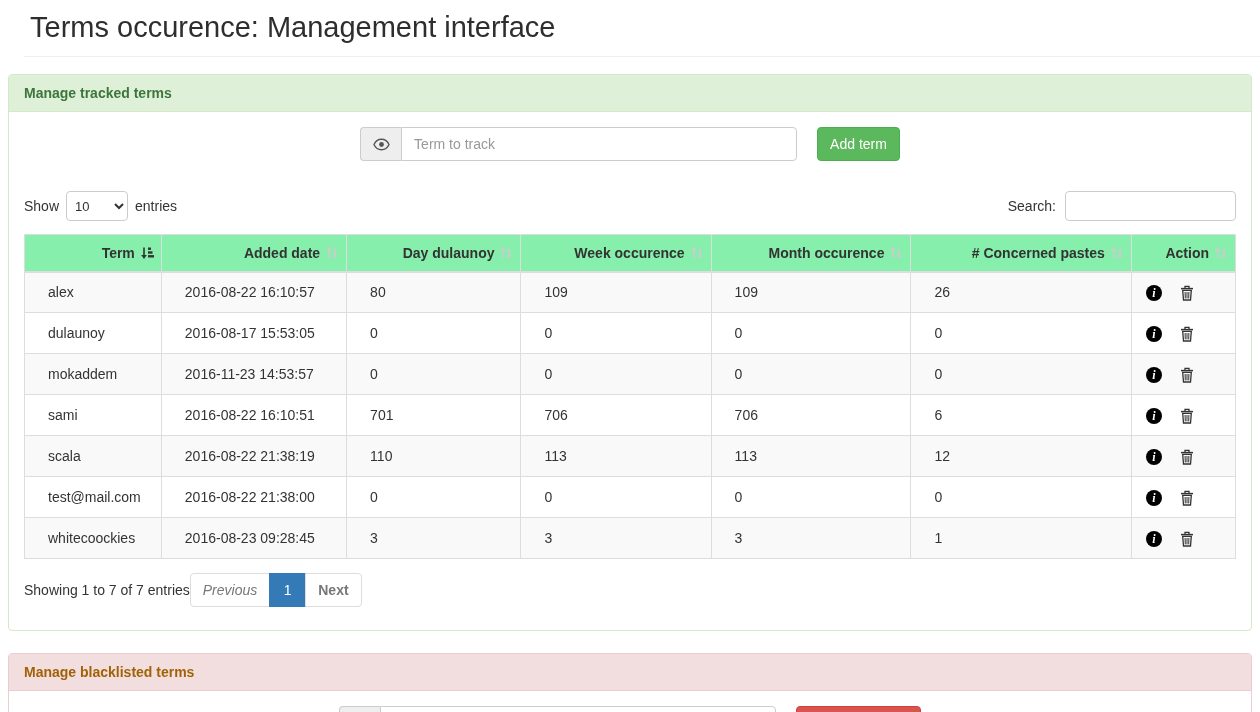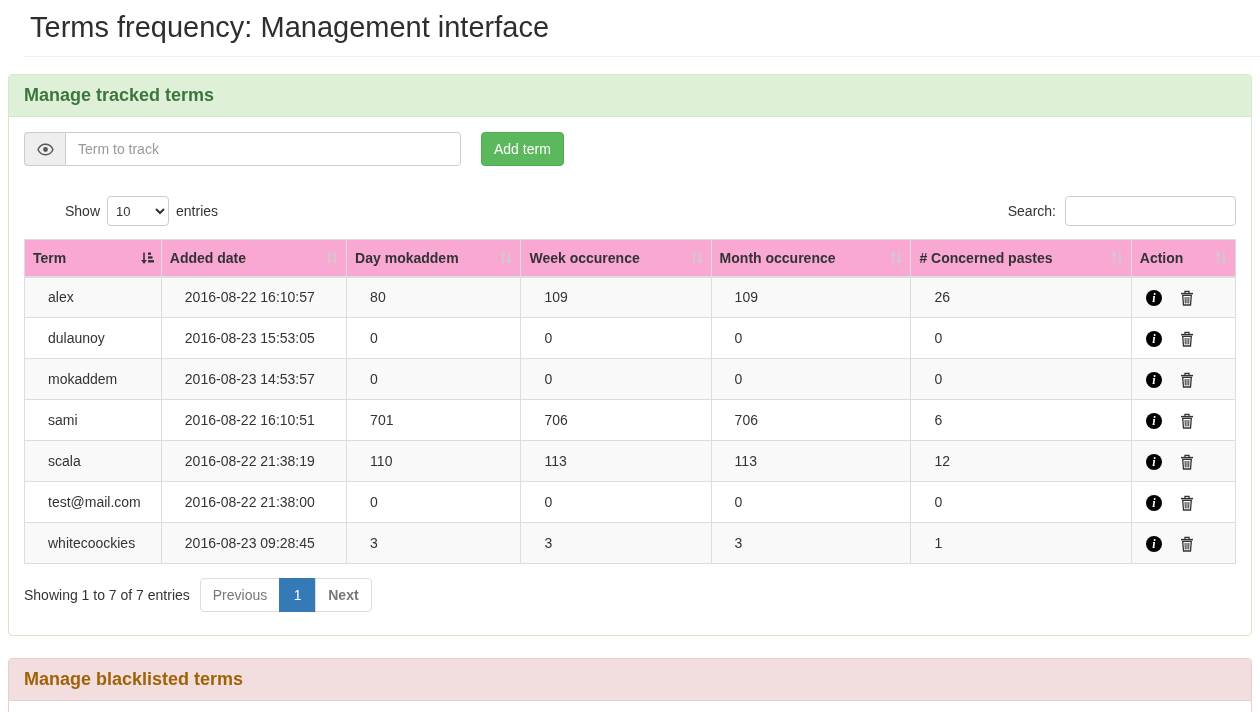--- a/index.html
+++ b/index.html
@@ -9,64 +9,64 @@
     font-family:"Liberation Sans","DejaVu Sans",sans-serif;
     font-size:14px; color:#333;
   }
   .page-title {
     font-size:29px; font-weight:400; color:#2e2e2e;
     margin:11px 0 13px 30px; line-height:32px;
   }
   .title-divider { border:0; border-top:1px solid #eceeef; margin:0 0 17px 24px; }
 
   .panel { margin:0 8px 22px 8px; border:1px solid; border-radius:4px; background:#fff; }
-  .panel-heading { padding:10px 15px; font-weight:bold; font-size:18px; border-bottom:1px solid; border-radius:3px 3px 0 0; }
+  .panel-heading { padding:10px 15px; font-weight:bold; font-size:14px; border-bottom:1px solid; border-radius:3px 3px 0 0; }
   .panel-success { border-color:#d6e9c6; }
   .panel-success > .panel-heading { background:#dff0d8; color:#3c763d; border-color:#d6e9c6; }
   .panel-danger { border-color:#ebccd1; }
   .panel-danger > .panel-heading { background:#f2dede; color:#a16207; border-color:#ebccd1; }
   .panel-body { padding:15px; }
 
-  .add-row { display:flex; align-items:flex-start; }
+  .add-row { display:flex; align-items:flex-start;justify-content:center; }
   .input-group { display:flex; width:437px; }
   .input-addon {
     width:41px; height:34px; background:#eee; border:1px solid #ccc; border-right:0;
     border-radius:4px 0 0 4px; display:flex; align-items:center; justify-content:center; color:#555;
   }
   .text-input {
     flex:1; height:34px; border:1px solid #ccc; border-radius:0 4px 4px 0;
     padding:6px 12px; font-size:14px; color:#555; outline:none;
     font-family:"Liberation Sans","DejaVu Sans",sans-serif;
   }
   .text-input::placeholder { color:#999; opacity:1; }
   .btn {
     height:34px; padding:6px 12px; font-size:14px; border-radius:4px; cursor:pointer;
     margin-left:20px; color:#fff; line-height:20px;
     font-family:"Liberation Sans","DejaVu Sans",sans-serif;
   }
   .btn-success { background:#5cb85c; border:1px solid #4cae4c; }
   .btn-danger  { background:#d9534f; border:1px solid #d43f3a; min-width:125px; }
 
-  .controls-row { display:flex; justify-content:space-between; align-items:center; margin-top:30px;margin-left:41px; }
+  .controls-row { display:flex; justify-content:space-between; align-items:center; margin-top:30px; }
   .length-control { display:flex; align-items:center; color:#333; }
   .length-select {
     height:30px; width:62px; margin:0 7px; border:1px solid #ccc; border-radius:4px;
     font-size:13px; color:#333; padding:2px 4px; background:#fff;
     font-family:"Liberation Sans","DejaVu Sans",sans-serif;
   }
   .search-control { display:flex; align-items:center; }
   .search-input {
     width:171px; height:30px; margin-left:9px; border:1px solid #ccc; border-radius:4px;
     padding:4px 8px; font-size:14px; color:#555; outline:none;
   }
 
   table.data-table { width:100%; border-collapse:collapse; margin-top:13px; table-layout:fixed; }
   .data-table th {
-    border:1px solid #ddd; border-bottom:2px solid #ddd; background:#f9a8d4;
-    text-align:left; font-size:14px; font-weight:bold; color:#333;
+    border:1px solid #ddd; border-bottom:2px solid #ddd; background:#86efac;
+    text-align:right; font-size:14px; font-weight:bold; color:#333;
     padding:8px 26px 8px 8px; position:relative; height:37px; cursor:pointer;
   }
   .data-table th .sort-glyph { position:absolute; right:7px; top:50%; margin-top:-7px; }
   .data-table td { border:1px solid #ddd; padding:10px 23px; font-size:14px; color:#333; height:41px; }
   .data-table tbody tr:nth-child(odd) { background:#f9f9f9; }
   .data-table tbody tr:nth-child(even) { background:#fff; }
 
   .action-cell { white-space:nowrap; padding-left:14px !important; }
   .icon-btn { display:inline-block; vertical-align:middle; cursor:pointer; background:none; border:0; padding:0; }
   .info-circle {
@@ -76,33 +76,33 @@
   .info-circle::after { content:"i"; }
   .trash-gap { margin-left:18px; }
 
   .footer-row { display:flex; align-items:center; margin-top:14px; padding-bottom:8px; }
   .summary-text { font-size:14px; color:#333; }
   .pagination { display:flex; list-style:none; margin:0; padding:0; }
   .page-item {
     padding:6px 12px; border:1px solid #ddd; background:#fff; color:#777;
     font-size:14px; line-height:20px; margin-left:-1px; cursor:pointer; user-select:none;
   }
-  .page-item.first { border-radius:4px 0 0 4px; margin-left:10px; }
+  .page-item.first { border-radius:4px 0 0 4px; margin-left:0;font-style:italic; }
   .page-item.last  { border-radius:0 4px 4px 0;font-weight:bold; }
   .page-item.active { background:#337ab7; border-color:#337ab7; color:#fff; min-width:37px; text-align:center; }
 
   svg { display:block; }
   .sort-dark { color:#333; }
 </style>
 </head>
 <body>
 
 <div>
 
-  <h1 class="page-title">Terms frequency: Management interface</h1>
+  <h1 class="page-title">Terms occurence: Management interface</h1>
   <hr class="title-divider">
 
   <section class="panel panel-success">
     <div class="panel-heading">Manage tracked terms</div>
     <div class="panel-body">
 
       <div class="add-row">
         <div class="input-group">
           <span class="input-addon">
             <span>
@@ -160,21 +160,21 @@
               <span class="sort-glyph">
                 <svg width="14" height="14" viewBox="0 0 14 14">
                   <line x1="4" y1="4" x2="4" y2="12.5" stroke="#ccc" stroke-width="1.6"></line>
                   <polygon points="1.2,4.8 6.8,4.8 4,0.8" fill="#ccc"></polygon>
                   <line x1="10" y1="1.5" x2="10" y2="9.5" stroke="#ccc" stroke-width="1.6"></line>
                   <polygon points="7.2,9 12.8,9 10,13" fill="#ccc"></polygon>
                 </svg>
               </span>
             </th>
             <th>
-              <span>Day mokaddem</span>
+              <span>Day dulaunoy</span>
               <span class="sort-glyph">
                 <svg width="14" height="14" viewBox="0 0 14 14">
                   <line x1="4" y1="4" x2="4" y2="12.5" stroke="#ccc" stroke-width="1.6"></line>
                   <polygon points="1.2,4.8 6.8,4.8 4,0.8" fill="#ccc"></polygon>
                   <line x1="10" y1="1.5" x2="10" y2="9.5" stroke="#ccc" stroke-width="1.6"></line>
                   <polygon points="7.2,9 12.8,9 10,13" fill="#ccc"></polygon>
                 </svg>
               </span>
             </th>
             <th>
@@ -237,39 +237,39 @@
                     <line x1="1" y1="3.6" x2="13" y2="3.6" stroke="#333" stroke-width="1.5"></line>
                     <path d="M2.7 5.4 L3.5 15 H10.5 L11.3 5.4 Z" fill="none" stroke="#333" stroke-width="1.3"></path>
                     <line x1="5.1" y1="7" x2="5.3" y2="13.4" stroke="#333" stroke-width="1"></line>
                     <line x1="7" y1="7" x2="7" y2="13.4" stroke="#333" stroke-width="1"></line>
                     <line x1="8.9" y1="7" x2="8.7" y2="13.4" stroke="#333" stroke-width="1"></line>
                   </svg></span>
             </td>
           </tr>
           <tr>
             <td>dulaunoy</td>
-            <td>2016-08-23 15:53:05</td>
+            <td>2016-08-17 15:53:05</td>
             <td>0</td>
             <td>0</td>
             <td>0</td>
             <td>0</td>
             <td class="action-cell">
               <span class="icon-btn info-circle"></span><span class="icon-btn trash-gap"><svg width="14" height="16" viewBox="0 0 14 16">
                     <path d="M5 3 V1.3 H9 V3" fill="none" stroke="#333" stroke-width="1.3"></path>
                     <line x1="1" y1="3.6" x2="13" y2="3.6" stroke="#333" stroke-width="1.5"></line>
                     <path d="M2.7 5.4 L3.5 15 H10.5 L11.3 5.4 Z" fill="none" stroke="#333" stroke-width="1.3"></path>
                     <line x1="5.1" y1="7" x2="5.3" y2="13.4" stroke="#333" stroke-width="1"></line>
                     <line x1="7" y1="7" x2="7" y2="13.4" stroke="#333" stroke-width="1"></line>
                     <line x1="8.9" y1="7" x2="8.7" y2="13.4" stroke="#333" stroke-width="1"></line>
                   </svg></span>
             </td>
           </tr>
           <tr>
             <td>mokaddem</td>
-            <td>2016-08-23 14:53:57</td>
+            <td>2016-11-23 14:53:57</td>
             <td>0</td>
             <td>0</td>
             <td>0</td>
             <td>0</td>
             <td class="action-cell">
               <span class="icon-btn info-circle"></span><span class="icon-btn trash-gap"><svg width="14" height="16" viewBox="0 0 14 16">
                     <path d="M5 3 V1.3 H9 V3" fill="none" stroke="#333" stroke-width="1.3"></path>
                     <line x1="1" y1="3.6" x2="13" y2="3.6" stroke="#333" stroke-width="1.5"></line>
                     <path d="M2.7 5.4 L3.5 15 H10.5 L11.3 5.4 Z" fill="none" stroke="#333" stroke-width="1.3"></path>
                     <line x1="5.1" y1="7" x2="5.3" y2="13.4" stroke="#333" stroke-width="1"></line>

